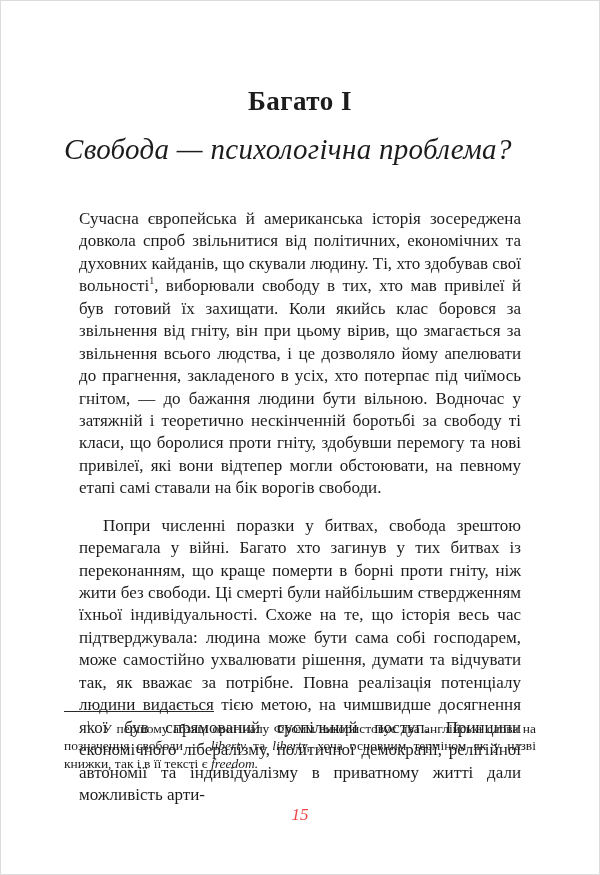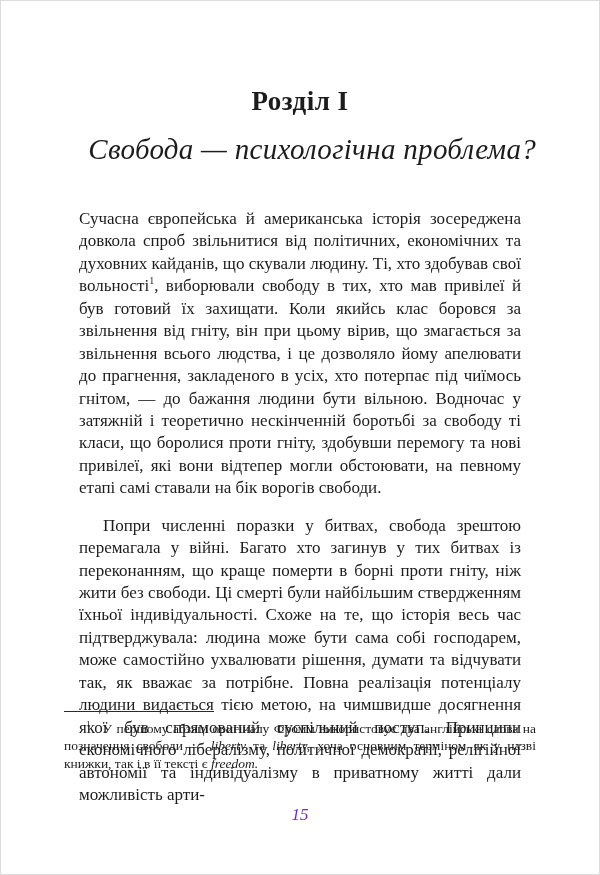--- a/index.html
+++ b/index.html
@@ -28,21 +28,21 @@
   .chapter-label {
     margin: 86px 0 0 0;
     text-align: center;
     font-size: 27px;
     font-weight: 600;
     letter-spacing: 0.5px;
     line-height: 1.1;
   }
   .chapter-title {
     margin: 16px 0 6px 0;
-    text-align: right;
+    text-align: left;
     font-style: italic;
     font-weight: normal;
     font-size: 29px;
     line-height: 1.15;
     letter-spacing: 0.3px;
   }
   .body-text {
     margin-top: 42px;
     font-size: 17px;
     line-height: 1.32;
@@ -89,30 +89,30 @@
     font-style: italic;
   }
   .page-number {
     position: absolute;
     left: 0;
     right: 0;
     top: 804px;
     text-align: center;
     font-style: italic;
     font-size: 17px;
-    color: #6d28d9;
+    color: #ef4444;
   }
 </style>
 </head>
 <body>
 
 <div class="book-page">
   <div class="content">
 
-    <h1 class="chapter-label">Розділ I</h1>
+    <h1 class="chapter-label">Багато I</h1>
 
     <h2 class="chapter-title">Свобода — психологічна проблема?</h2>
 
     <div class="body-text">
       <p><span>Сучасна європейська й американська історія зосереджена довкола спроб звільнитися від політичних, економічних та духовних кайданів, що скували людину. Ті, хто здобував свої вольності</span><sup class="fn-ref">1</sup><span>, виборювали свободу в тих, хто мав привілеї й був готовий їх захищати. Коли якийсь клас боровся за звільнення від гніту, він при цьому вірив, що змагається за звільнення всього людства, і це дозволяло йому апелювати до прагнення, закладеного в усіх, хто потерпає під чиїмось гнітом, — до бажання людини бути вільною. Водночас у затяжній і теоретично нескінченній боротьбі за свободу ті класи, що боролися проти гніту, здобувши перемогу та нові привілеї, які вони відтепер могли обстоювати, на певному етапі самі ставали на бік ворогів свободи.</span></p>
 
       <p>Попри численні поразки у битвах, свобода зрештою перемагала у війні. Багато хто загинув у тих битвах із переконанням, що краще померти в борні проти гніту, ніж жити без свободи. Ці смерті були найбільшим ствердженням їхньої індивідуальності. Схоже на те, що історія весь час підтверджувала: людина може бути сама собі господарем, може самостійно ухвалювати рішення, думати та відчувати так, як вважає за потрібне. Повна реалізація потенціалу людини видається тією метою, на чимшвидше досягнення якої був спрямований суспільний поступ. Принципи економічного лібералізму, політичної демократії, релігійної автономії та індивідуалізму в приватному житті дали можливість арти-</p>
     </div>
   </div>
 

